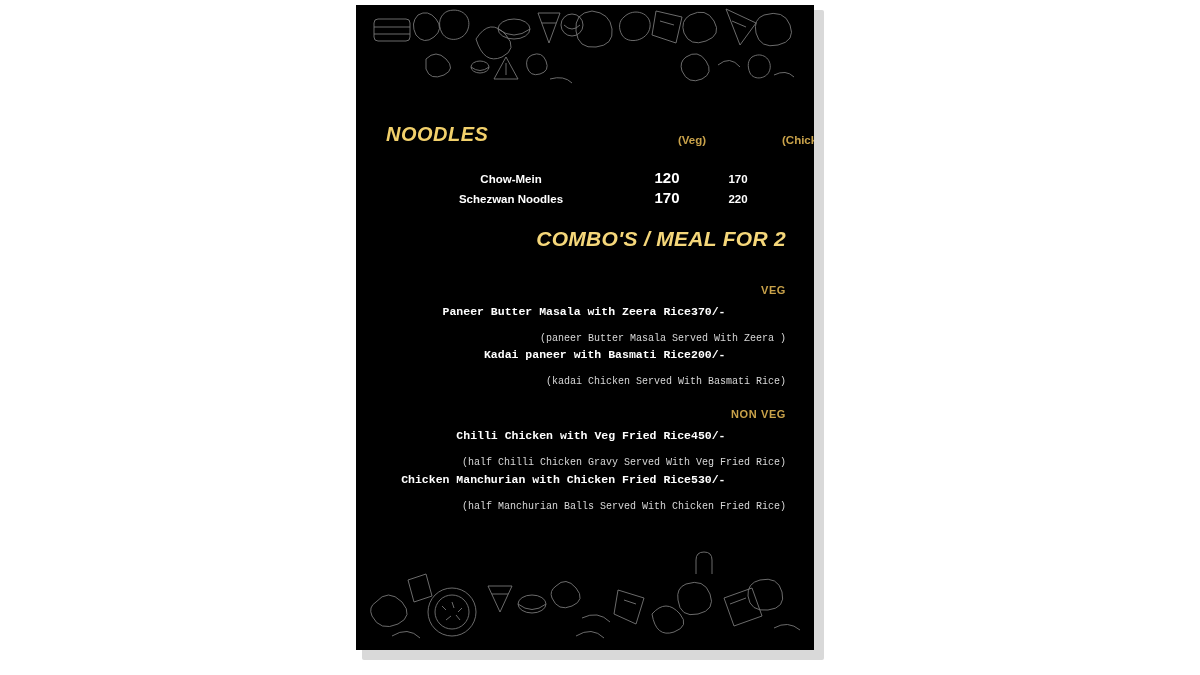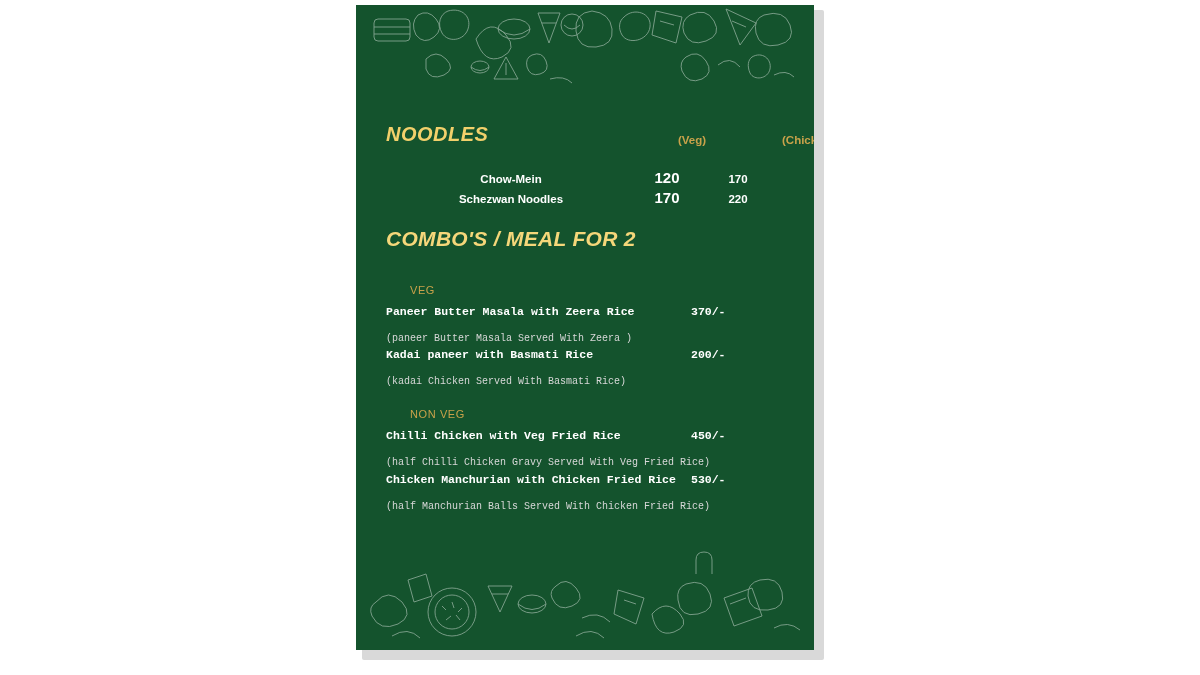--- a/index.html
+++ b/index.html
@@ -26,21 +26,21 @@
     height: 650px;
     background: #d9d9d9;
     border-radius: 2px;
   }
   .menu-card {
     position: absolute;
     left: 356px;
     top: 5px;
     width: 458px;
     height: 645px;
-    background: #14532d;
+    background: #000000;
     overflow: hidden;
   }
   
   .doodle-band {
     position: absolute;
     left: 0;
     width: 100%;
     opacity: 0.55;
     pointer-events: none;
   }
@@ -97,32 +97,33 @@
   }
   .noodle-p1 { flex: 0 0 62px; color: #ffffff; font-size: 15px; font-weight: bold; }
   .noodle-p2 { flex: 0 0 80px; color: #ffffff; font-size: 11.5px; font-weight: bold; }
 
   
   .sec-combos {
     position: absolute;
     left: 30px;
     top: 222px;
     width: 400px;
+    text-align: right;
   }
   .combos-title {
     color: #f5d77a;
     font-size: 21px;
     font-weight: bold;
     font-style: italic;
     letter-spacing: 0.3px;
   }
   .subhead {
     color: #c9a24a;
     font-size: 11px;
-    font-weight: normal;
+    font-weight: bold;
     letter-spacing: 0.6px;
     margin-left: 24px;
   }
   .veg-head { margin-top: 33px; }
   .nonveg-head { margin-top: 20px; }
 
   .combo-list { margin-top: 9px; }
   .combo-item { margin-bottom: 3px; font-family: Liberation Mono, monospace; }
   .combo-line {
     display: flex;

